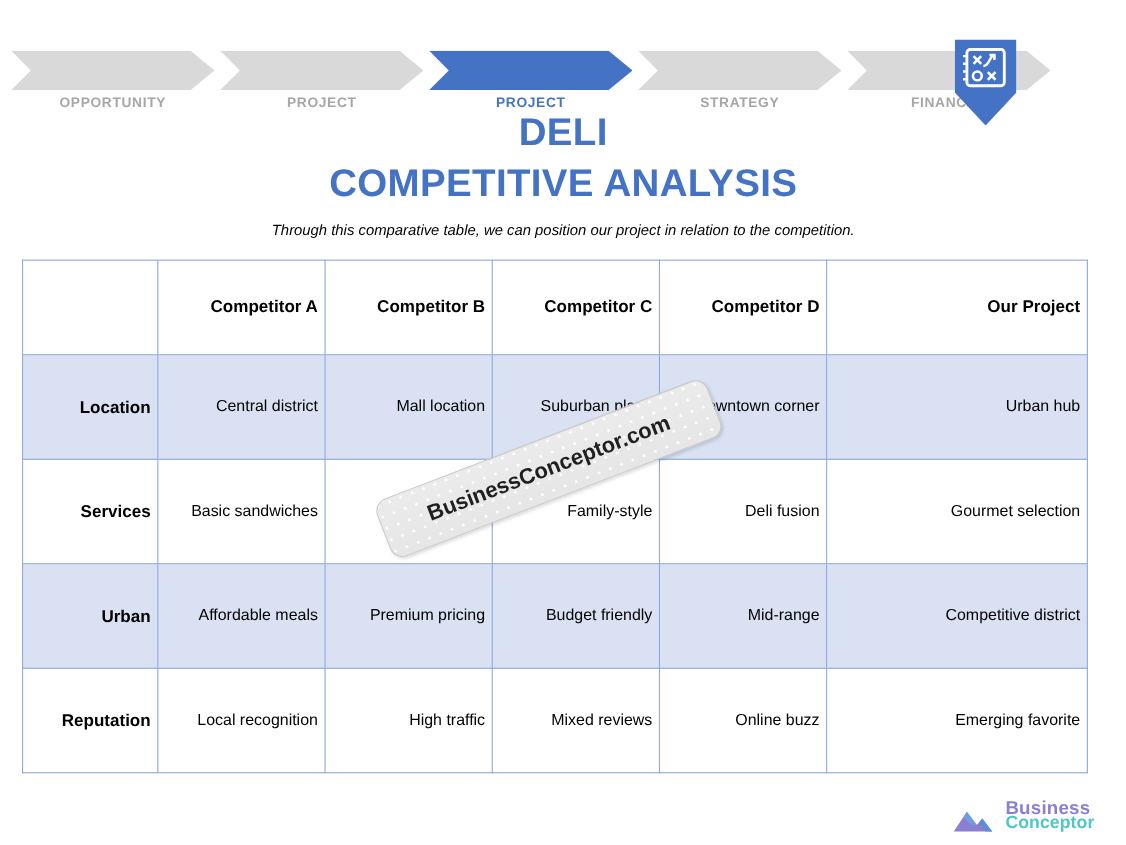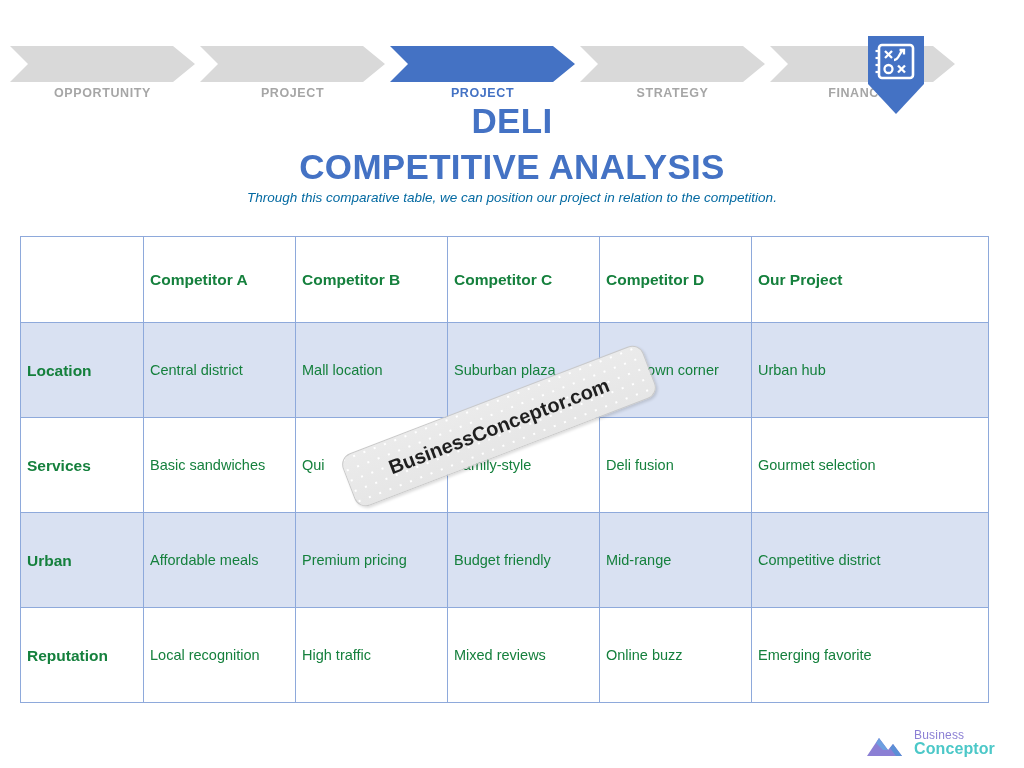--- a/index.html
+++ b/index.html
@@ -89,44 +89,45 @@
     text-align: center;
   }
   .deck-title {
     color: #4472c4;
     font-size: 35px;
     font-weight: bold;
     line-height: 46px;
     letter-spacing: .3px;
   }
   .deck-subtitle {
+    margin-top: 12px;
     font-size: 13.5px;
     font-style: italic;
-    color: #0369a1;
+    color: #000000;
   }
 
   
   #comp-table {
     position: absolute;
     left: 20px;
     top: 236px;
     width: 968px;
     border-collapse: collapse;
     table-layout: fixed;
   }
   #comp-table col.c-label { width: 123px; }
   #comp-table col.c-comp  { width: 152px; }
   #comp-table col.c-ours  { width: 237px; }
 
   #comp-table td {
     border: 1px solid #8ea9db;
-    text-align: left;
+    text-align: right;
     vertical-align: middle;
     font-size: 14.5px;
-    color: #15803d;
+    color: #000000;
     padding: 4px 6px;
     line-height: 19px;
   }
   #comp-table tr { height: 95px; }
   #comp-table tr.header-row { height: 86px; }
 
   #comp-table tr.header-row td {
     font-weight: bold;
     font-size: 15.5px;
     background: #ffffff;
@@ -168,22 +169,22 @@
     top: 728px;
     width: 152px;
     height: 36px;
   }
   #footer-logo .logo-text {
     position: absolute;
     left: 48px;
     top: 1px;
   }
   #footer-logo .logo-l1 {
-    font-size: 12px;
-    font-weight: normal;
+    font-size: 17px;
+    font-weight: bold;
     color: #8b7fd4;
     line-height: 12px;
     letter-spacing: .2px;
   }
   #footer-logo .logo-l2 {
     font-size: 16px;
     font-weight: bold;
     color: #4cc8c8;
     line-height: 17px;
     letter-spacing: .1px;

